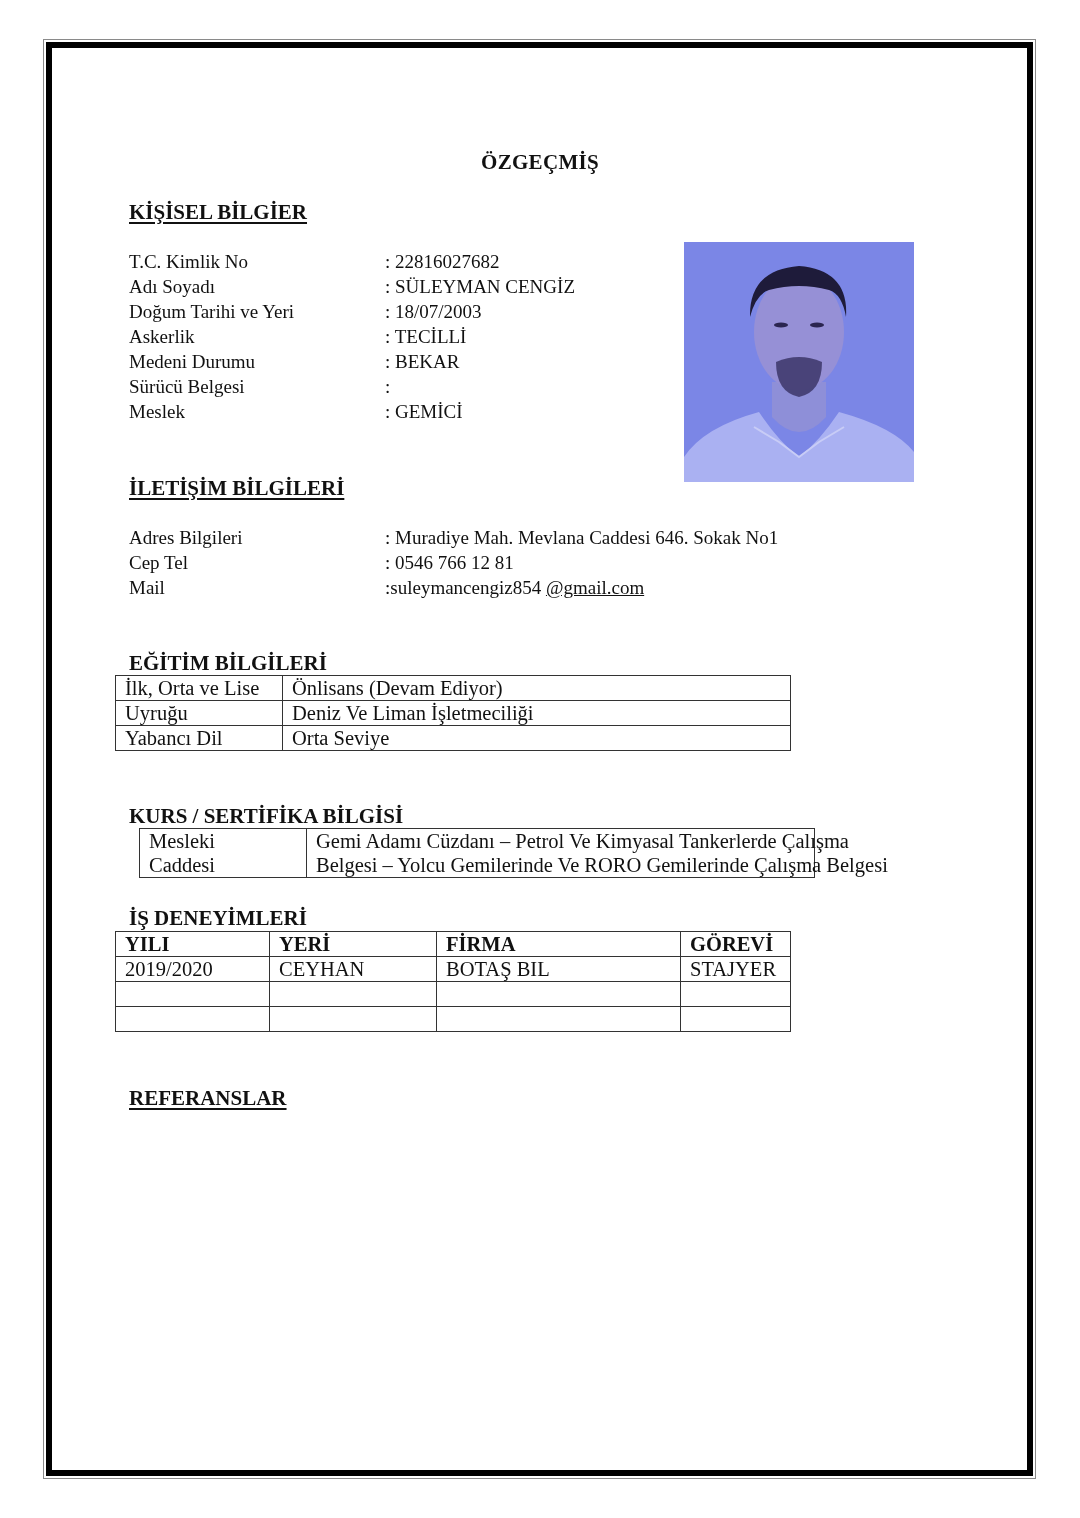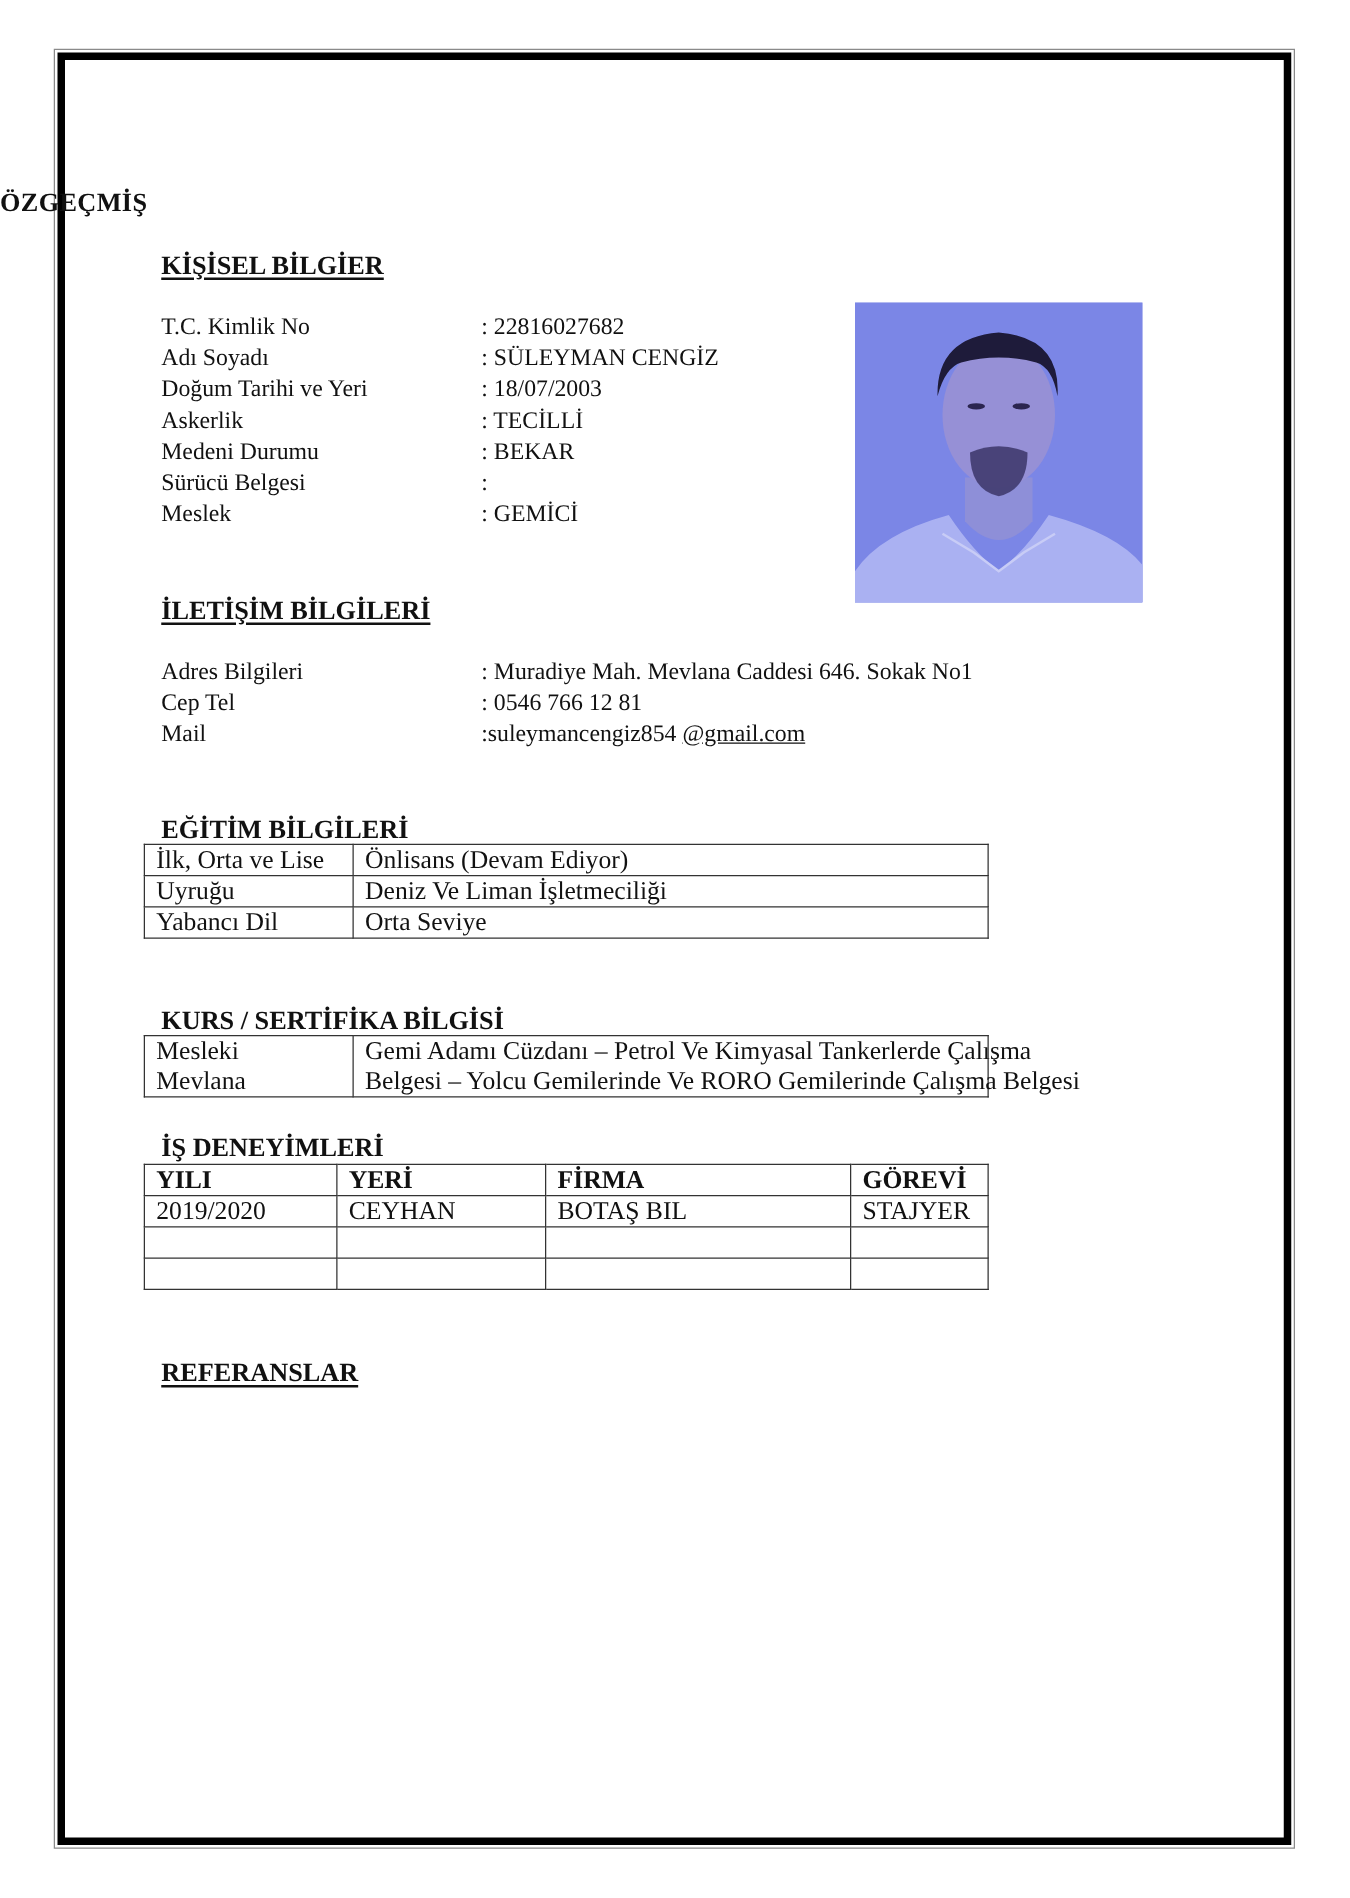--- a/index.html
+++ b/index.html
@@ -2,21 +2,21 @@
 <html><head>
   <meta charset="utf-8">
   <style>
     html, body { margin: 0; padding: 0; background: #ffffff; }
     body { width: 1080px; height: 1518px; position: relative; overflow: hidden;
            font-family: "Liberation Serif", "DejaVu Serif", serif; color: #111; }
     .frame-outer { position: absolute; left: 43px; top: 39px; width: 993px; height: 1440px;
                    border: 1px solid #8a8a8a; box-sizing: border-box; }
     .frame { position: absolute; left: 46px; top: 42px; width: 987px; height: 1434px;
              border: 6px solid #000; box-sizing: border-box; }
-    .title { position: absolute; left: 0; width: 1080px; top: 150px; text-align: left;
+    .title { position: absolute; left: 0; width: 1080px; top: 150px; text-align: center;
              font-weight: bold; font-size: 21px; letter-spacing: 0.3px; }
     .heading { position: absolute; left: 129px; font-weight: bold; font-size: 21px; }
     .heading.ul { text-decoration: underline; text-decoration-thickness: 2px; text-underline-offset: 3px; font-family: Liberation Serif, serif; }
     .kv { position: absolute; left: 129px; font-size: 19px; line-height: 25px; }
     .kv .row { display: flex; height: 25px; }
     .kv .k { width: 256px; white-space: nowrap; }
     .kv .v { white-space: nowrap; }
     .mail-domain { text-decoration: underline; }
     .photo { position: absolute; left: 684px; top: 242px; width: 230px; height: 240px;
              background: #7b86e6; overflow: hidden; }
@@ -111,26 +111,26 @@
         <td>Deniz Ve Liman İşletmeciliği</td>
       </tr>
   <tr>
         <td class="c1">Yabancı Dil</td>
         <td>Orta Seviye</td>
       </tr>
 </tbody>
   </table>
 
 <div class="heading" style="top:804px;">KURS / SERTİFİKA BİLGİSİ</div>
-<table class="doc" style="top:828px;">
+<table class="doc" style="top:828px;margin-left:24px;">
   <tbody>
       <tr>
     <td class="c1">
           <div>Mesleki</div>
-          <div>Mevlana</div>
+          <div>Caddesi</div>
         </td>
     <td>
           <div>Gemi Adamı Cüzdanı – Petrol Ve Kimyasal Tankerlerde Çalışma</div>
           <div>Belgesi – Yolcu Gemilerinde Ve RORO Gemilerinde Çalışma Belgesi</div>
         </td>
   </tr>
 </tbody>
   </table>
 
 <div class="heading" style="top:906px;">İŞ DENEYİMLERİ</div>

